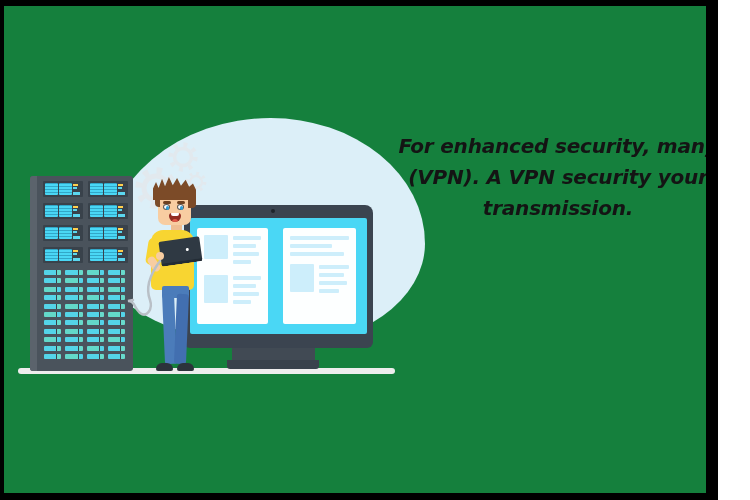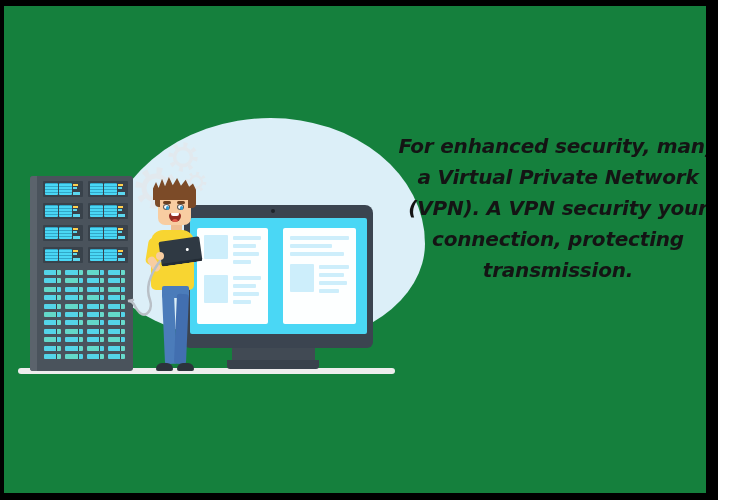--- a/index.html
+++ b/index.html
@@ -286,20 +286,18 @@
     <div class="abs laptop"></div>
     <div class="abs hand"></div>
   </div>
 
   <svg class="cable" width="750" height="500">
     <path d="M160 261 C151 273 145 287 150 300 C153 309 147 318 140 313 C134 308 135 301 128 301 L133 300" fill="none" stroke="#b9c0c7" stroke-width="2.5" stroke-linecap="round"></path>
   </svg>
 
   <div class="abs caption">
     <div class="caption-line">For enhanced security, many</div>
-    <div class="caption-line">a Virtual Private Network</div>
     <div class="caption-line">(VPN). A VPN security your</div>
-    <div class="caption-line">connection, protecting</div>
     <div class="caption-line">transmission.</div>
   </div>
 
   <div class="photo-frame"></div>
 </div>
 
 </body></html>

